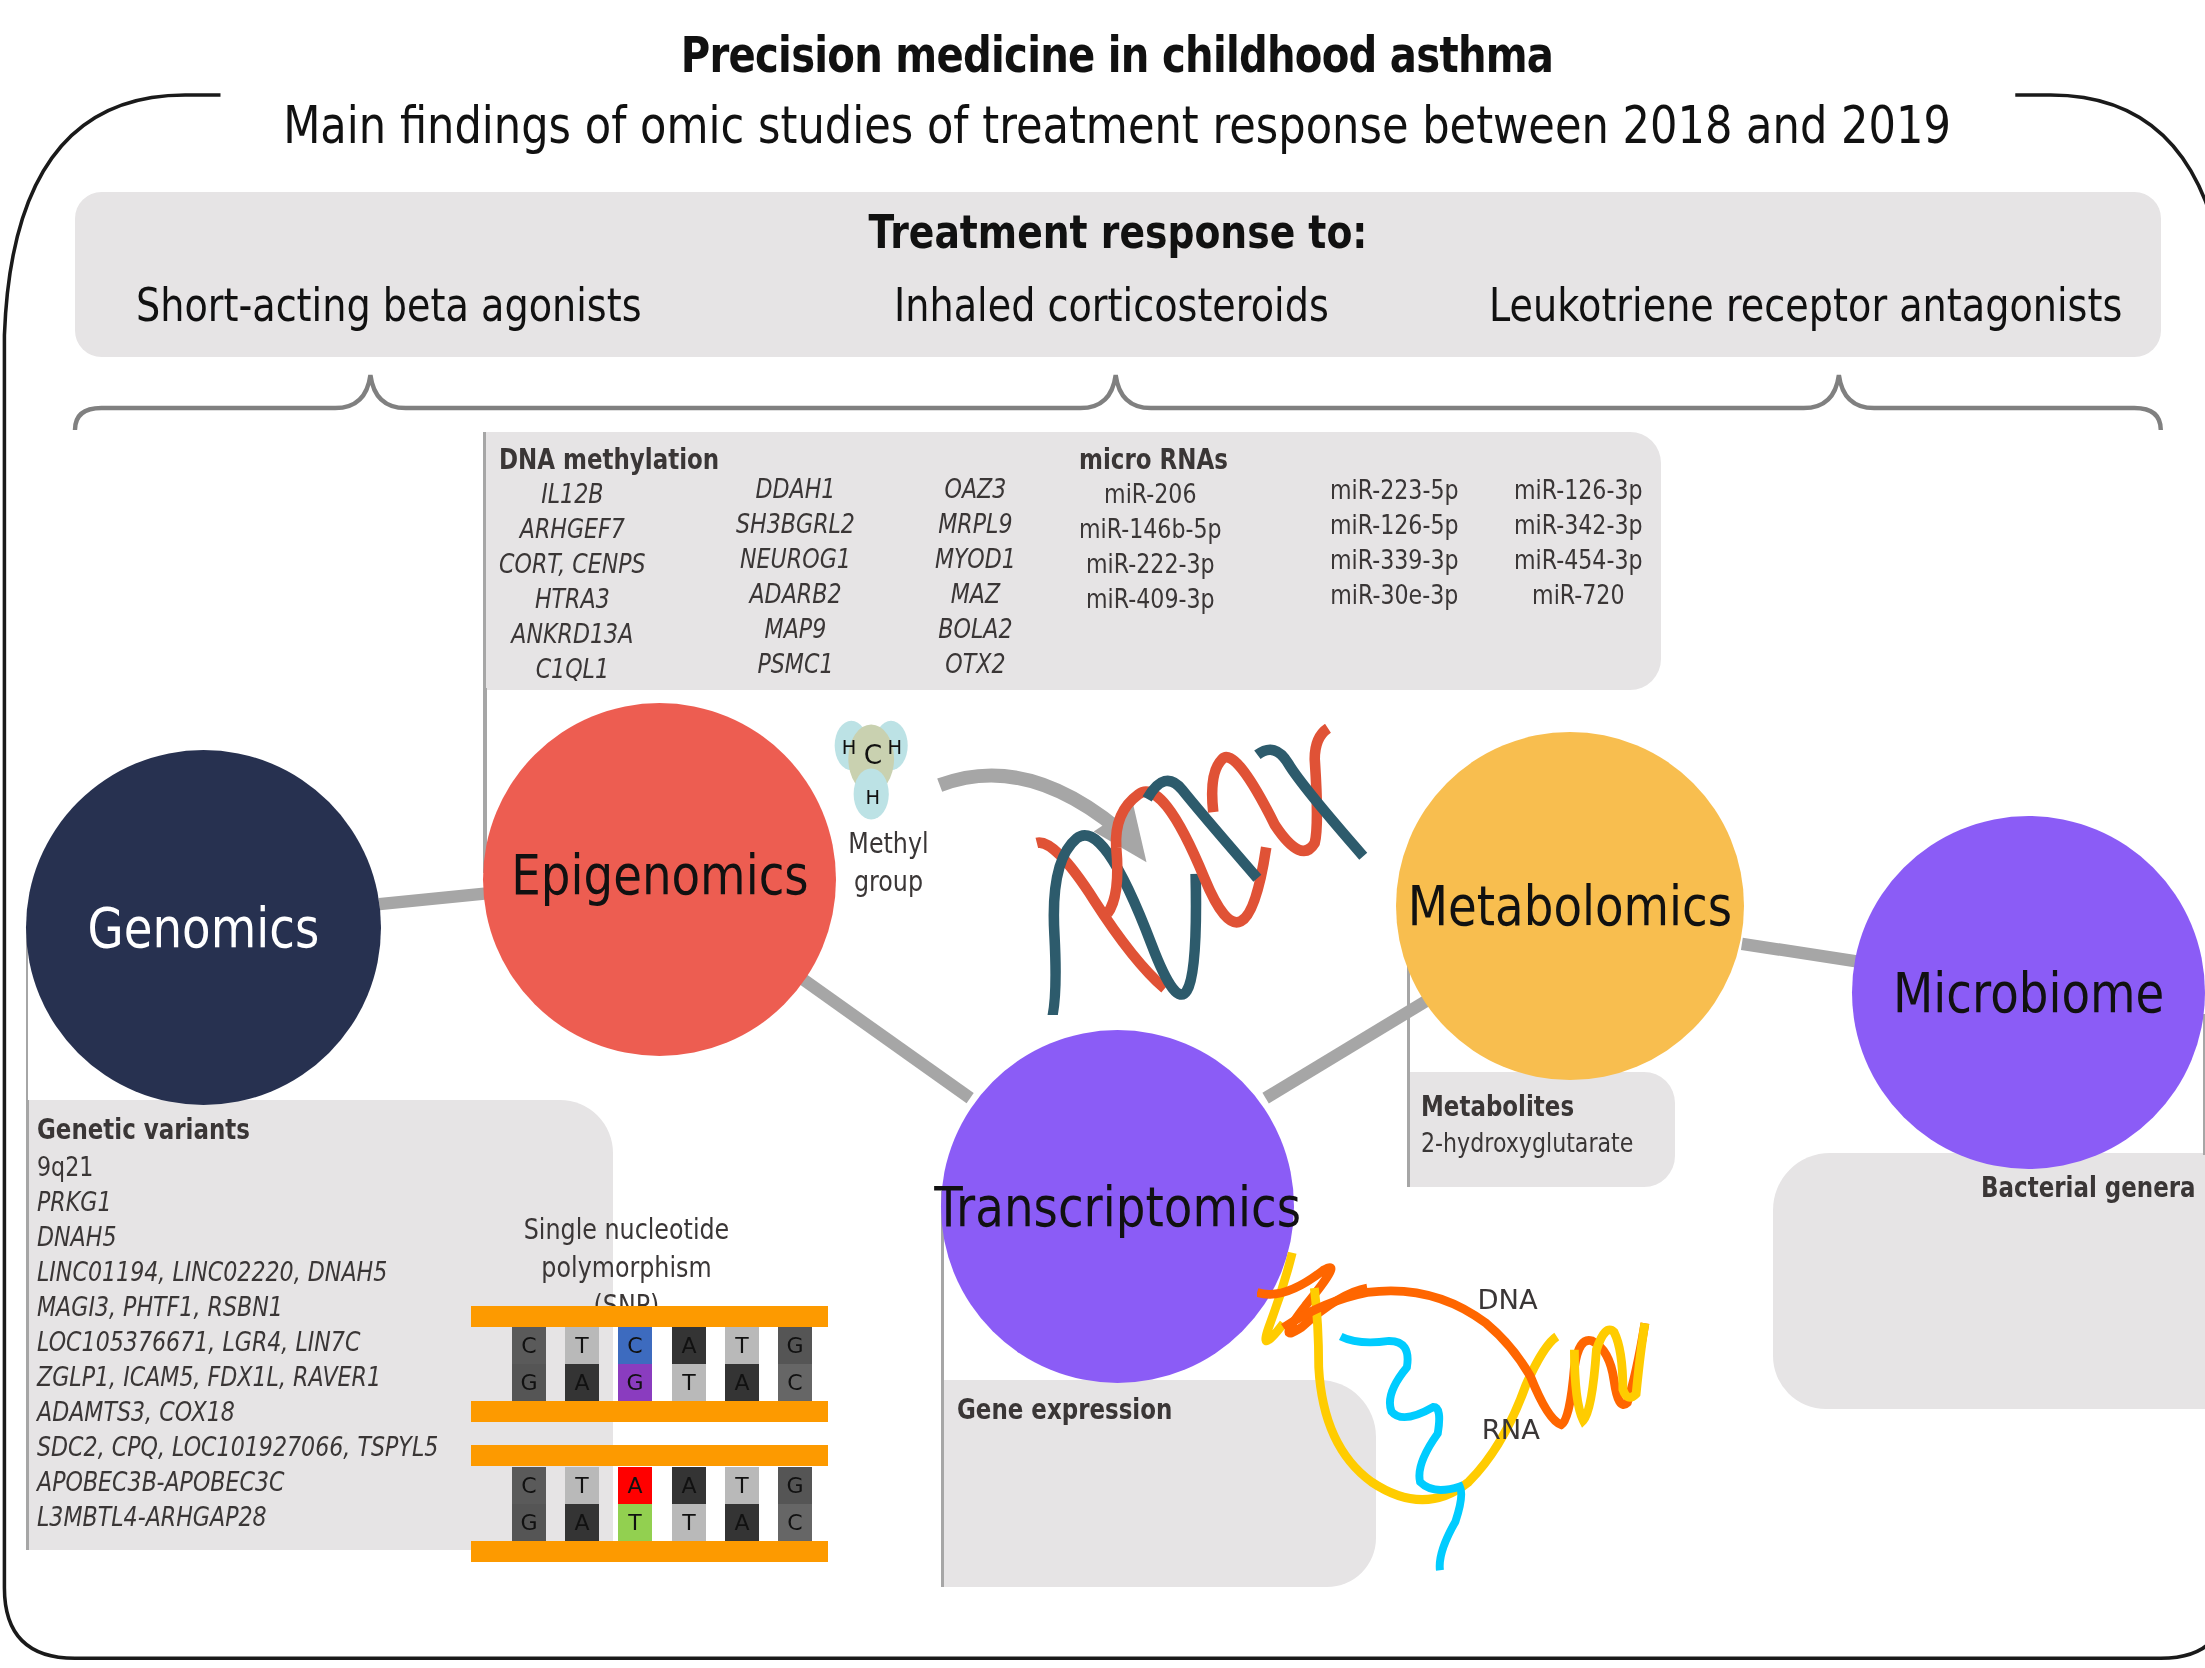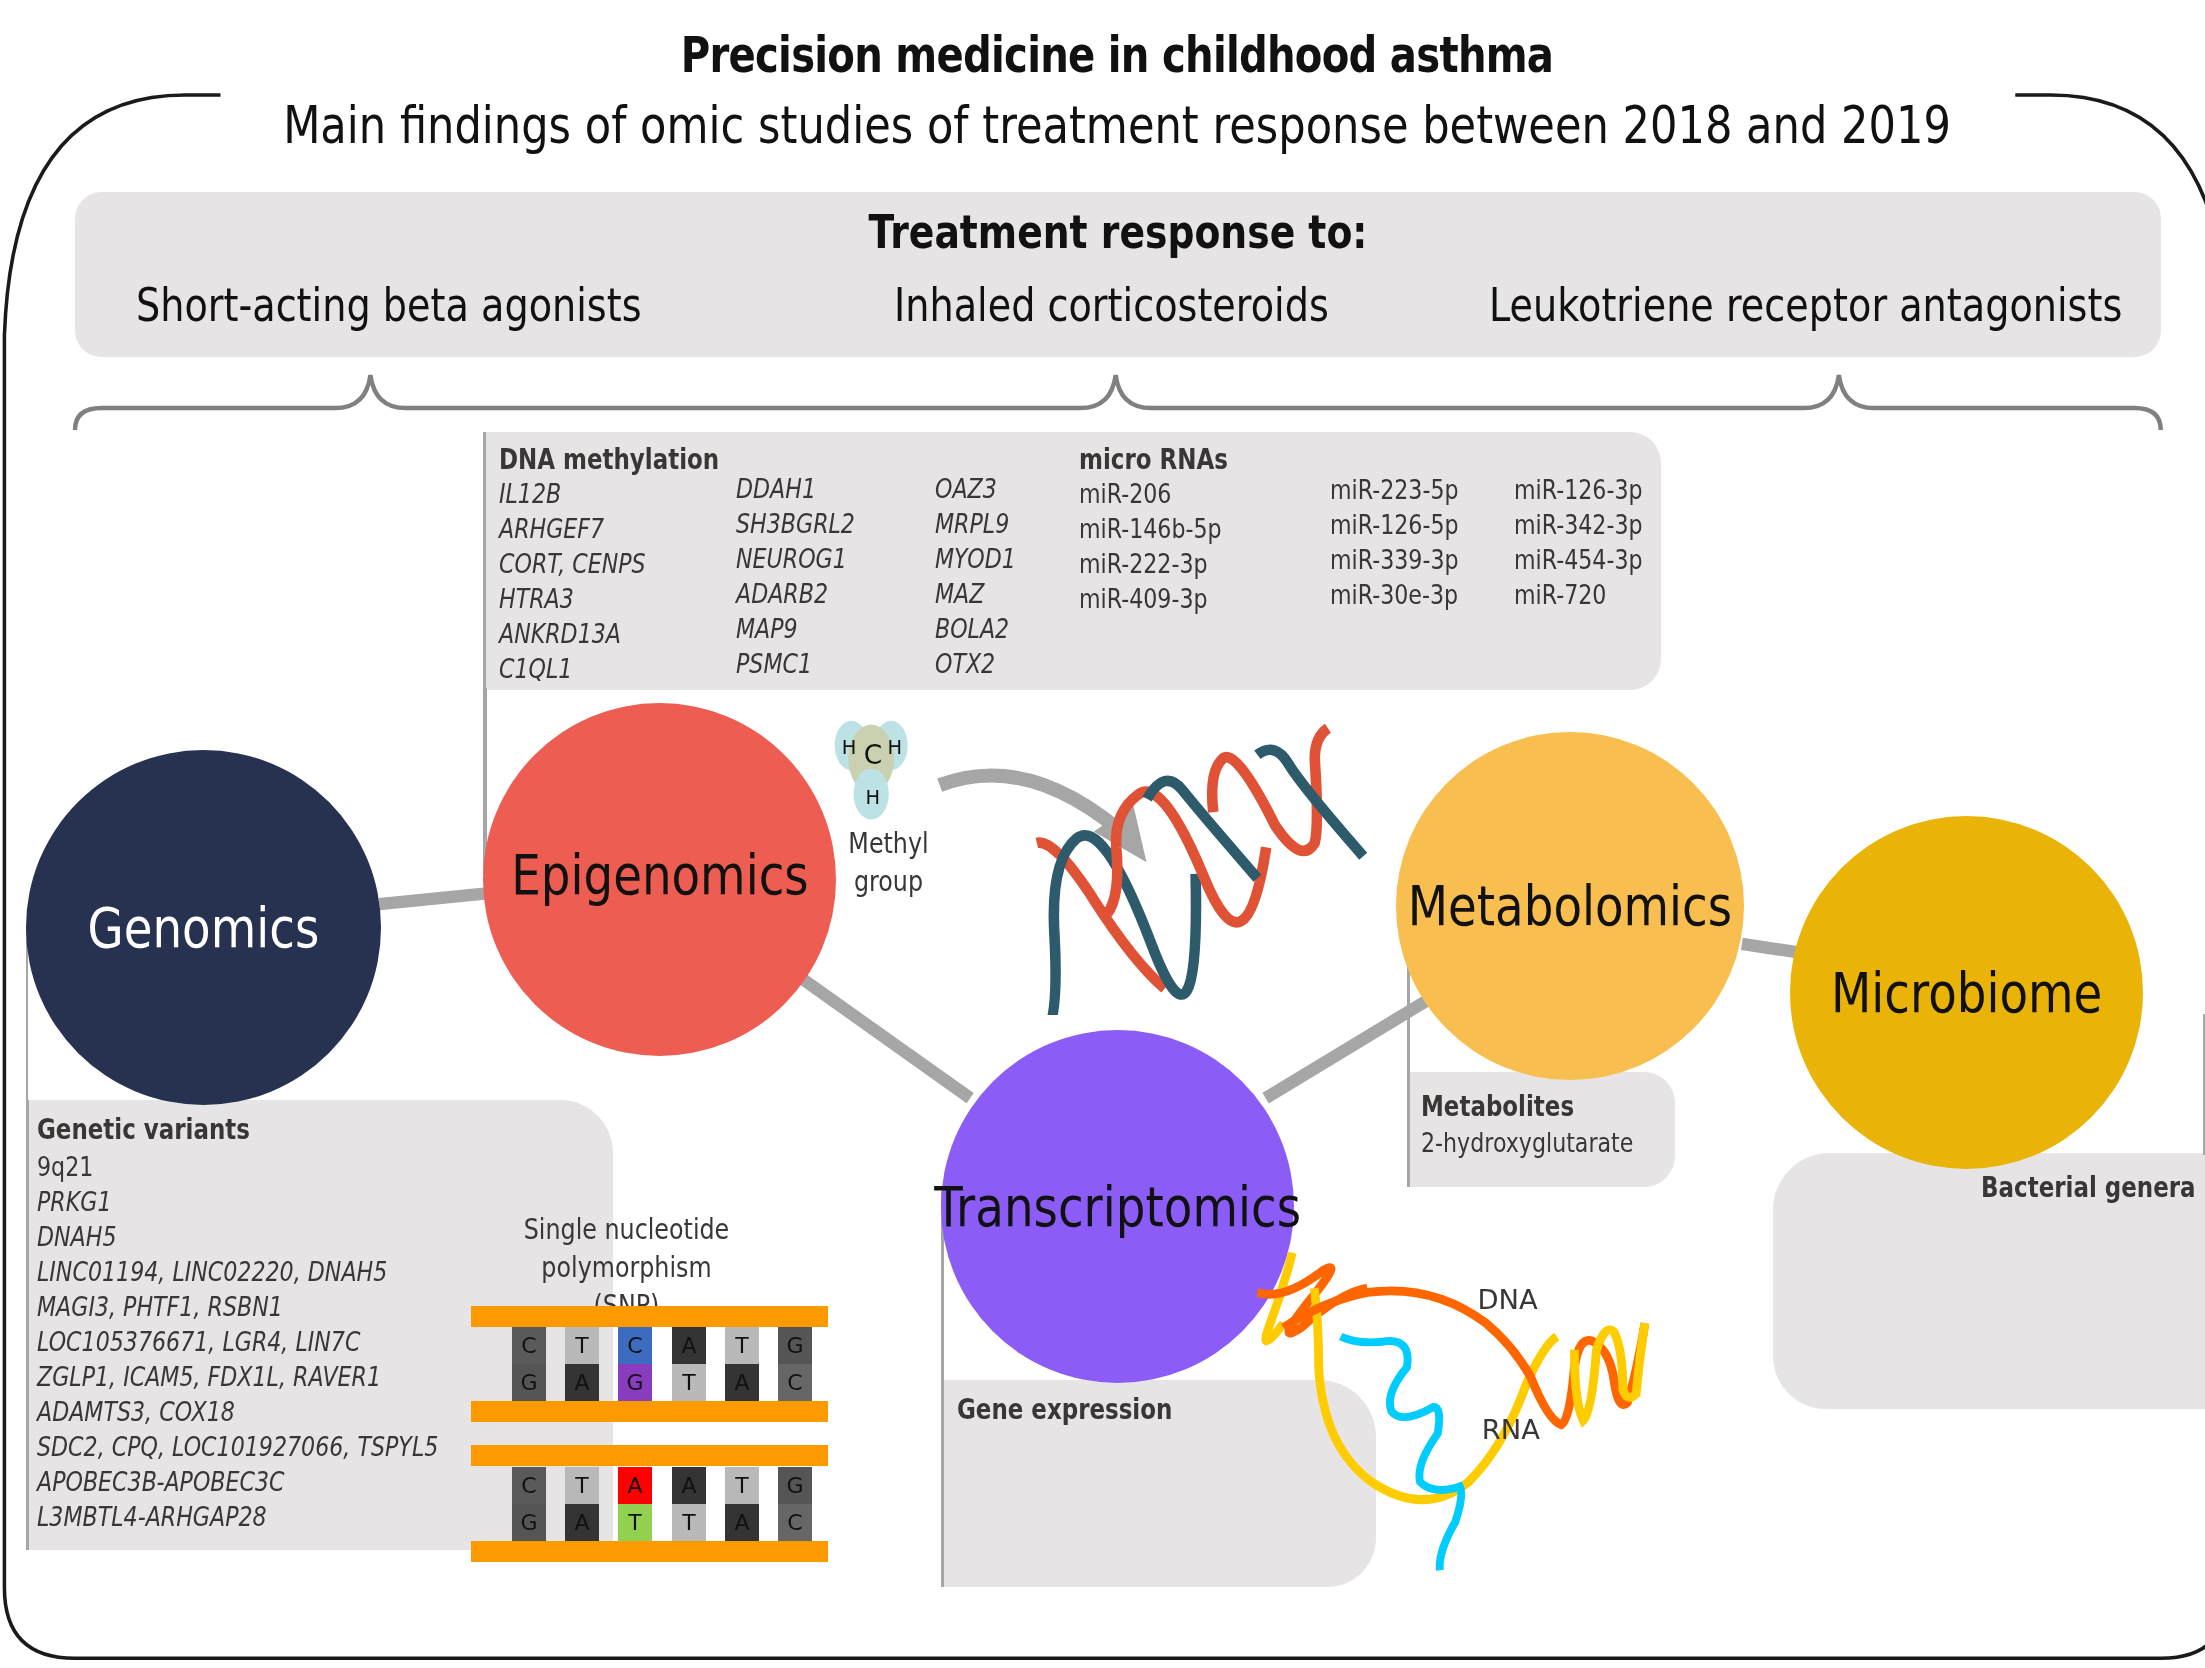--- a/index.html
+++ b/index.html
@@ -40,21 +40,21 @@
 <div class="abs title" id="main-title">Precision medicine in childhood asthma</div>
 <div class="abs title" id="subtitle">Main findings of omic studies of treatment response between 2018 and 2019</div>
 
 <div class="abs treat-box">
   <div class="abs" id="treat-heading">Treatment response to:</div>
   <div class="abs treat-item" style="left:61px">Short-acting beta agonists</div>
   <div class="abs treat-item" style="left:819px">Inhaled corticosteroids</div>
   <div class="abs treat-item" style="left:1414px">Leukotriene receptor antagonists</div>
 </div>
 
-<div class="abs panel" style="left:483px;top:432px;width:1175px;height:258px;border-radius:0 31px 31px 0;">
+<div class="abs panel" style="left:483px;top:432px;width:1175px;height:258px;border-radius:0 31px 31px 0;text-align:center;">
   <div class="abs panel-head" style="left:braces;left:13.2px;top:10.6px">DNA methylation</div>
   <div class="abs" style="left:13.2px;top:44px">
     <div class="gene">IL12B</div>
     <div class="gene">ARHGEF7</div>
     <div class="gene">CORT, CENPS</div>
     <div class="gene">HTRA3</div>
     <div class="gene">ANKRD13A</div>
     <div class="gene">C1QL1</div>
   </div>
   <div class="abs" style="left:250px;top:39px">
@@ -135,21 +135,21 @@
 </div>
 <div class="abs circle" id="c-epigenomics" style="left: 483px; top: 703px; width: 353px; height: 353px; background: rgb(237, 93, 81);">
   <span style="color:#111;margin-top:-8.8px">Epigenomics</span>
 </div>
 <div class="abs circle" id="c-transcriptomics" style="left: 941px; top: 1030px; width: 353px; height: 353px; background: #8b5cf6;">
   <span style="color:#111">Transcriptomics</span>
 </div>
 <div class="abs circle" id="c-metabolomics" style="left: 1396px; top: 732px; width: 348px; height: 348px; background: rgb(248, 190, 79);">
   <span style="color:#111">Metabolomics</span>
 </div>
-<div class="abs circle" id="c-microbiome" style="left: 1790px; top: 816px; width: 353px; height: 353px; background: #eab308;">
+<div class="abs circle" id="c-microbiome" style="left: 1852px; top: 816px; width: 353px; height: 353px; background: #8b5cf6;">
   <span style="color:#111">Microbiome</span>
 </div>
 
 <svg class="abs" style="left:825px;top:710px" width="88" height="115" viewBox="0 0 200 260">
   <ellipse cx="60" cy="80" rx="38" ry="56" fill="#bce2e5"></ellipse>
   <ellipse cx="150" cy="80" rx="38" ry="56" fill="#bce2e5"></ellipse>
   <ellipse cx="105" cy="110" rx="52" ry="78" fill="#c9d1b0"></ellipse>
   <ellipse cx="105" cy="190" rx="40" ry="58" fill="#bce2e5"></ellipse>
   <text x="38" y="100" font-size="44" fill="#111" font-family="DejaVu Sans, sans-serif">H</text>
   <text x="142" y="100" font-size="44" fill="#111" font-family="DejaVu Sans, sans-serif">H</text>

